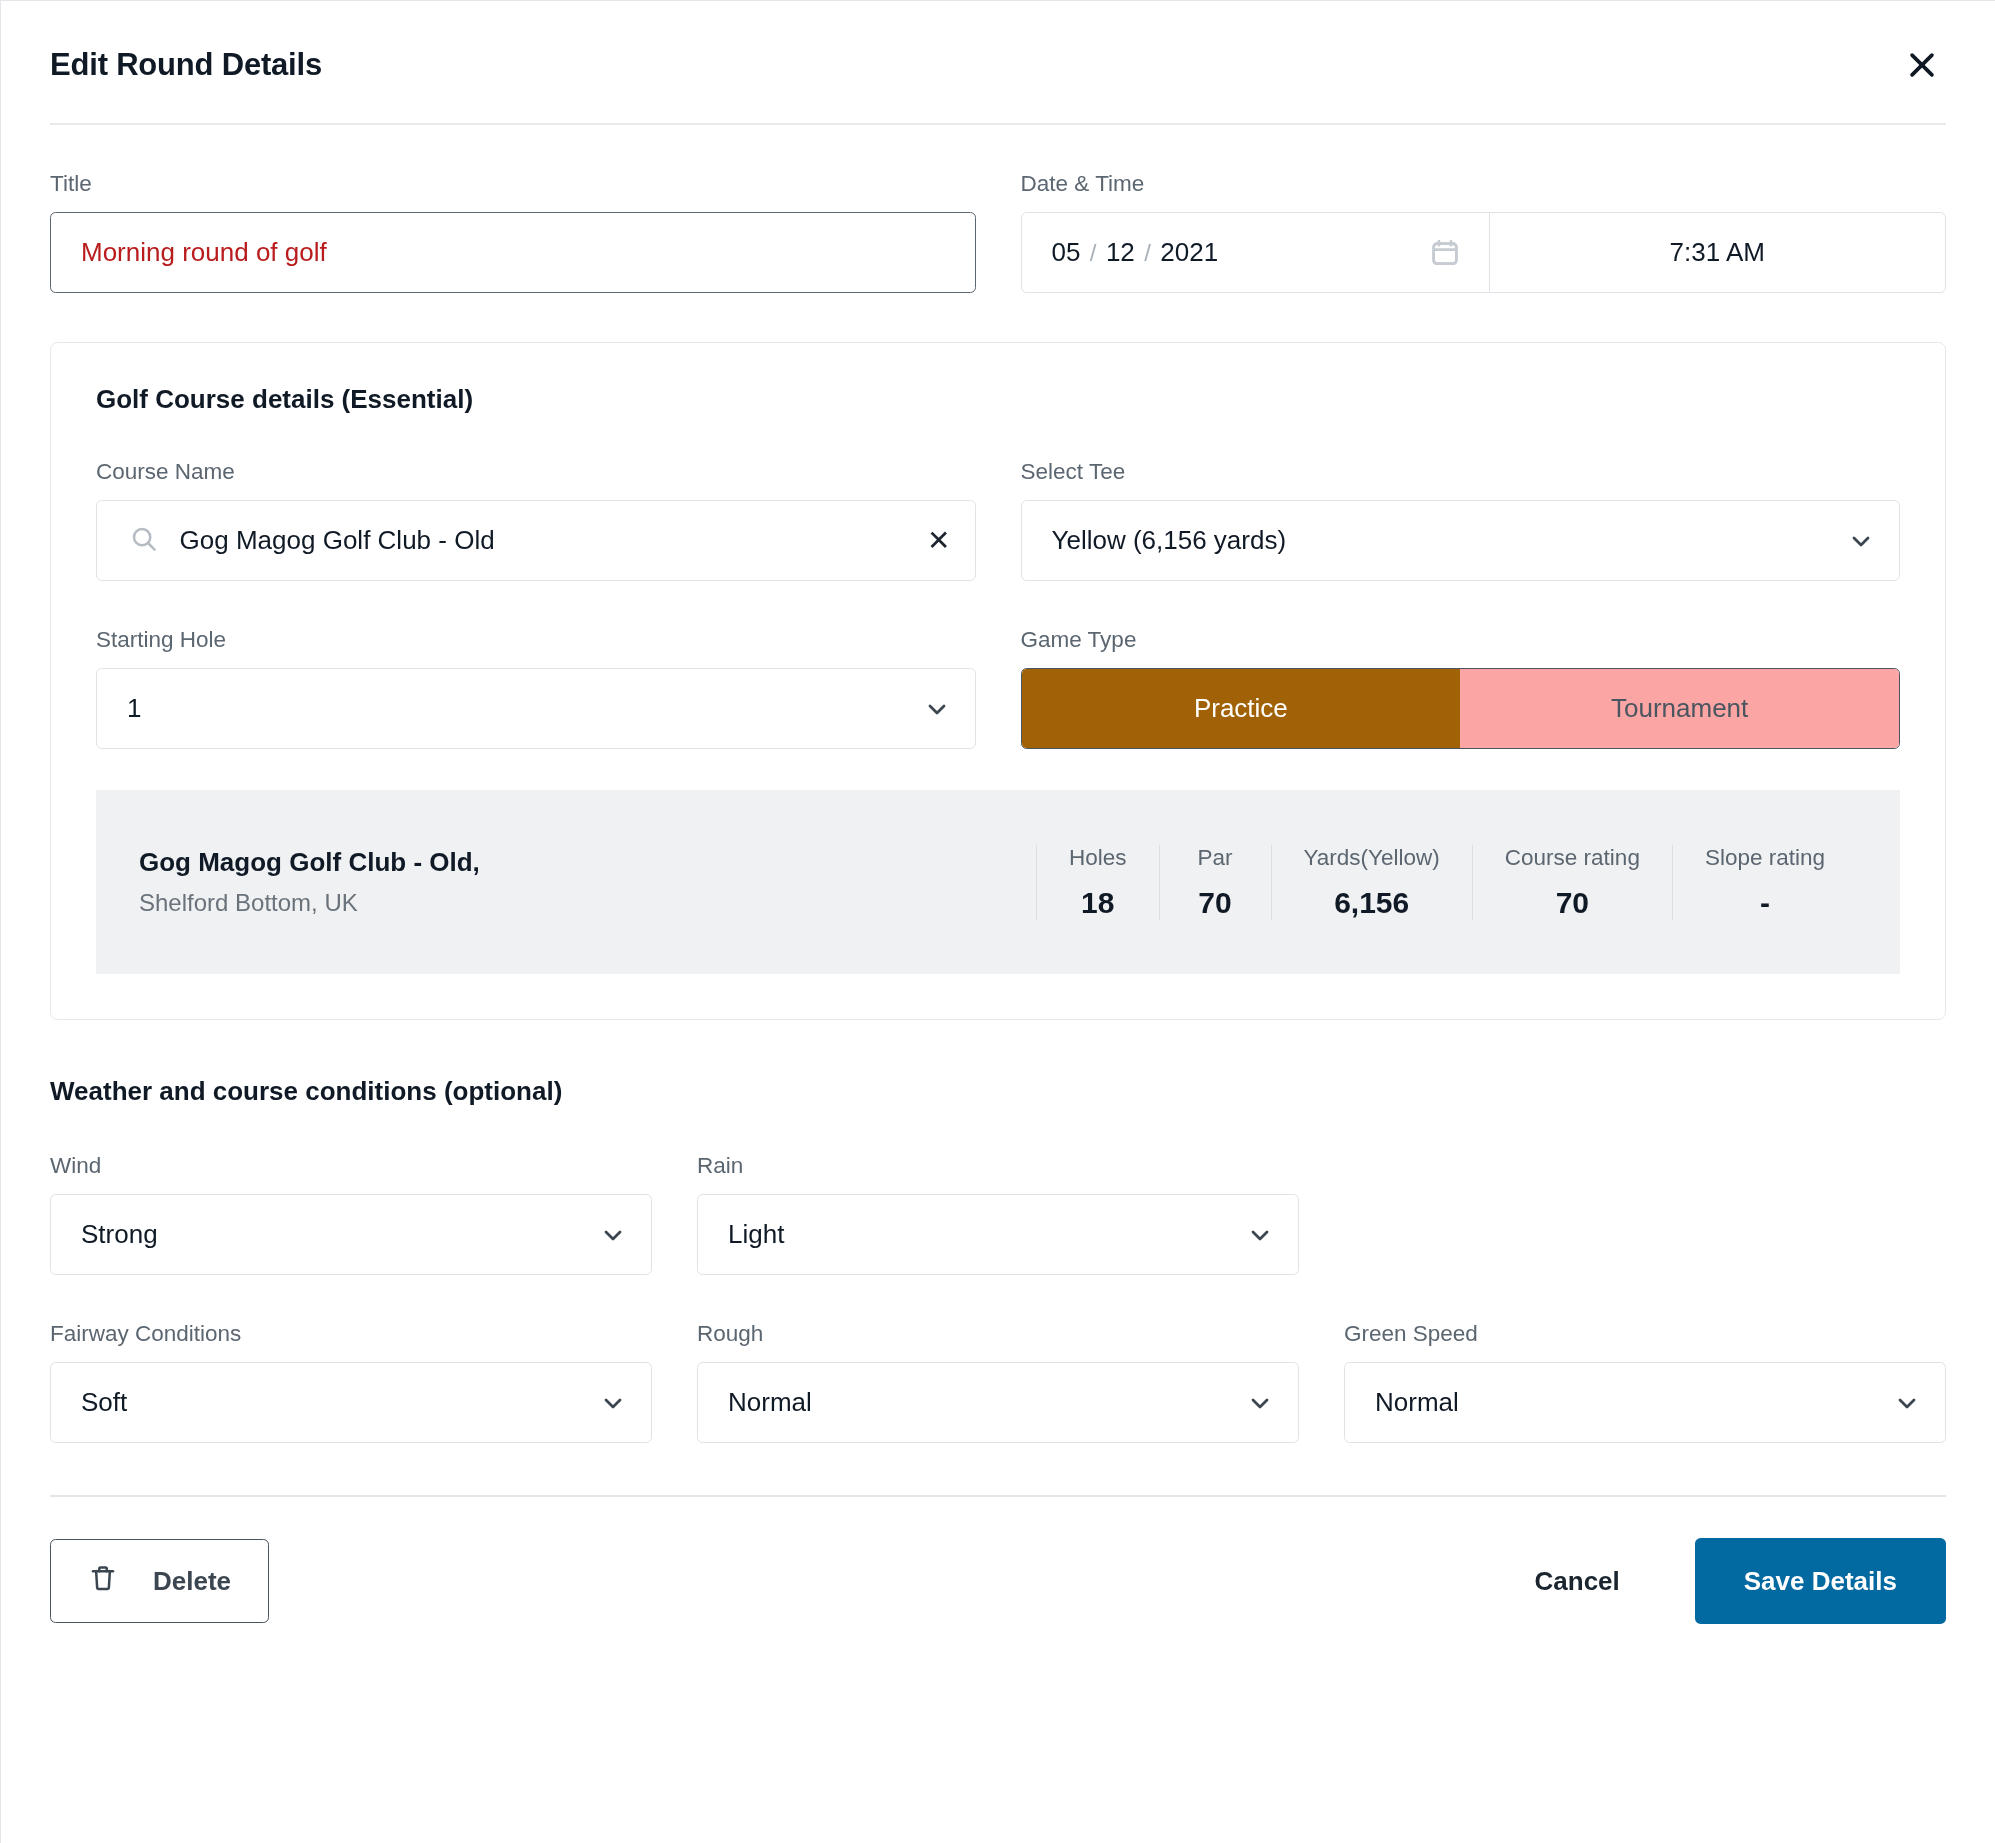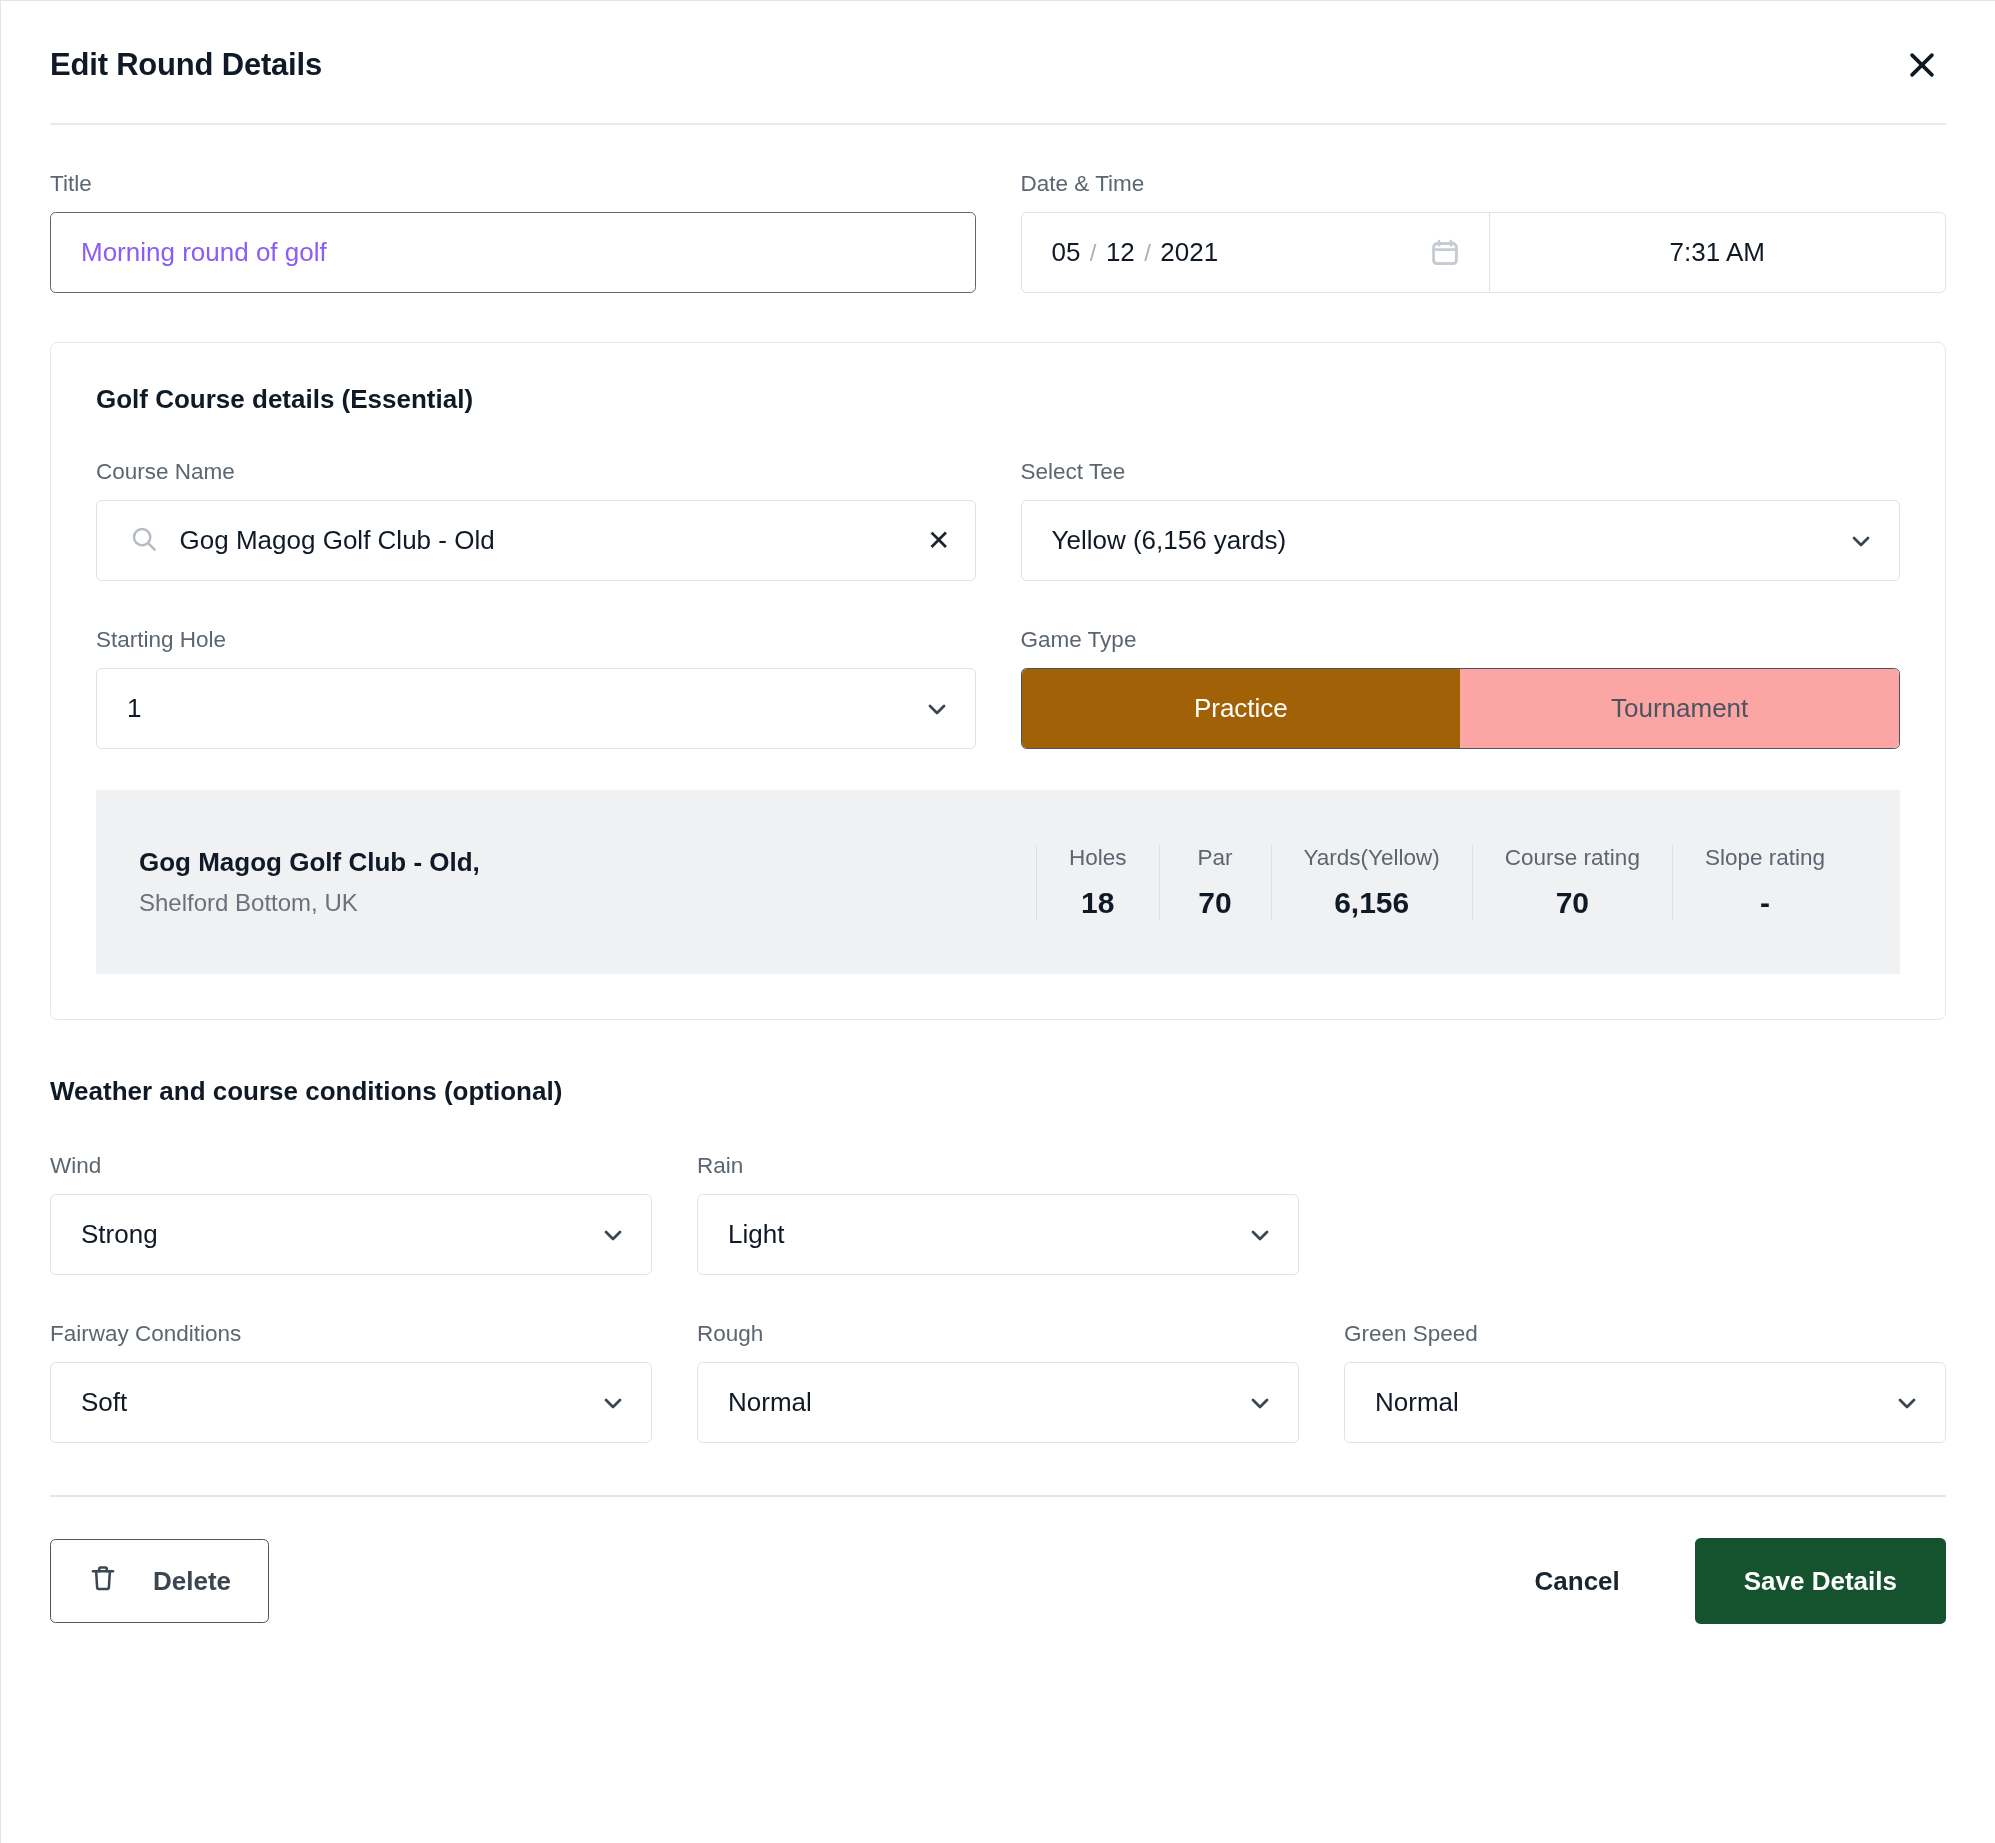--- a/index.html
+++ b/index.html
@@ -58,21 +58,21 @@
     display: block;
     line-height: 1.2;
   }
   .text-input {
     width: 100%;
     height: 81px;
     border: 1.9px solid #5b6670;
     border-radius: 5.6px;
     background: #fff;
     font-size: 26px;
-    color: #8b5cf6;
+    color: #b91c1c;
     padding: 0 30px;
     font-family: "Liberation Sans", sans-serif;
     line-height: 77px;
   }
   .select-box {
     position: relative;
     border: 1.9px solid #dfe3e8;
     border-radius: 5.6px;
     background: #fff;
     height: 81px;
@@ -280,21 +280,21 @@
     background: none;
     border: none;
     font-size: 26px;
     font-weight: bold;
     color: #1b2530;
     cursor: pointer;
     padding: 0 24px;
     font-family: "Liberation Sans", sans-serif;
   }
   .save-btn {
-    background: #14532d;
+    background: #0369a1;
     border: none;
     border-radius: 5.6px;
     height: 86px;
     padding: 0 49px;
     font-size: 26px;
     font-weight: bold;
     color: #ffffff;
     cursor: pointer;
     font-family: "Liberation Sans", sans-serif;
   }

